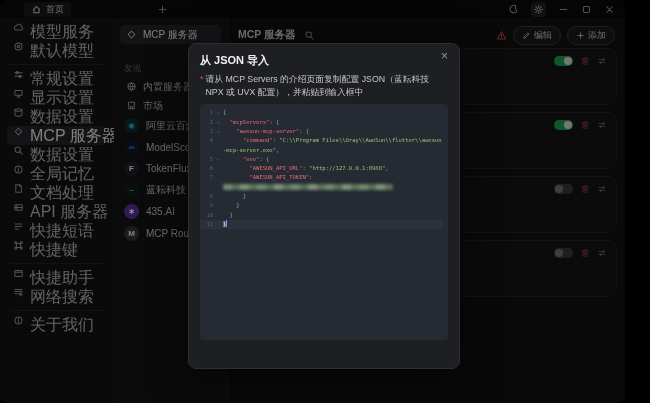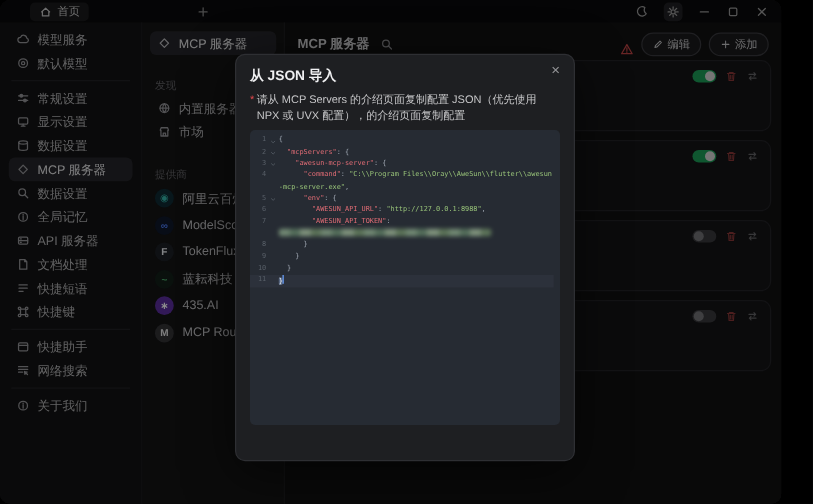--- a/index.html
+++ b/index.html
@@ -17,22 +17,22 @@
   .tab{display:flex;align-items:center;gap:4px;margin-left:24px;background:#1a1a1c;border-radius:4px;
        padding:1px 7px;color:#c9c9c9;font-size:9px;cursor:pointer}
   .tb-plus{margin-left:86px;color:#8a8a8a;cursor:pointer}
   .tb-right{margin-left:auto;display:flex;align-items:center;gap:12px;margin-right:10px;color:#9a9a9a}
   .gearbox{background:#202023;border-radius:4px;padding:2px}
   .svgi{width:11px;height:11px;display:block}
 
   
   .app{display:flex;height:385px}
   .sidebar{width:114px;background:#131314;border-right:1px solid #1e1e20;padding:4px 7px;flex:none}
-  .side-item{display:flex;align-items:center;gap:6px;height:19px;padding:0 6px;border-radius:5px;
-             color:#b3b3b5;font-size:10px;white-space:nowrap;cursor:pointer}
+  .side-item{display:flex;gap:6px;height:19px;padding:0 6px;border-radius:5px;
+             color:#b3b3b5;font-size:16px;white-space:nowrap;cursor:pointer}
   .side-item .svgi{width:11px;height:11px;color:#96969a;flex:none}
   .side-item.selected{background:#26262a;color:#e6e6e8}
   .side-div{height:1px;background:#222225;margin:4px 2px}
 
   .subnav{width:114px;background:#141415;border-right:1px solid #1e1e20;padding:7px 6px;flex:none}
   .sub-selected{display:flex;align-items:center;gap:6px;height:19px;padding:0 6px;border-radius:5px;
                 background:#26262a;color:#e6e6e8;font-size:10px;margin-bottom:4px;cursor:pointer}
   .sub-selected .svgi{width:11px;height:11px;color:#b9b9bd;flex:none}
   .sub-section{color:#646467;font-size:8.5px;margin:19px 4px 2px}
   .sub-item{display:flex;align-items:center;gap:6px;height:19px;padding:0 6px;border-radius:5px;
@@ -41,21 +41,21 @@
   .provider{display:flex;align-items:center;gap:7px;height:21.5px;padding:0 4px;color:#c2c2c4;
             font-size:10px;white-space:nowrap;cursor:pointer}
   .logo{width:15px;height:15px;border-radius:50%;display:flex;align-items:center;justify-content:center;
         font-size:8px;font-weight:bold;flex:none}
 
   
   .main{flex:1;background:#111112;position:relative;padding:4px 8px}
   .main-header{display:flex;align-items:center;height:26px;padding:0 2px}
   .mh-title{color:#d2d2d4;font-size:10.5px;font-weight:bold}
   .mh-search{margin-left:8px;color:#8b8b8e;cursor:pointer}
-  .mh-actions{margin-left:auto;display:flex;align-items:flex-end;gap:6px}
+  .mh-actions{margin-left:auto;display:flex;align-items:center;gap:6px}
   .warn{color:#c04545}
   .pill{display:flex;align-items:center;gap:3px;background:#1a1a1c;border:1px solid #3a3a3e;
         border-radius:10px;color:#c7c7c9;font-size:9px;padding:2px 8px;cursor:pointer;font-family:inherit}
   .pill .svgi{width:9px;height:9px}
   .card{height:57px;border:1px solid #232327;background:#151517;border-radius:8px;margin-bottom:7px;position:relative}
   .card-controls{position:absolute;top:7px;right:9px;display:flex;align-items:center;gap:7px}
   .toggle{width:19px;height:10px;border-radius:5px;position:relative;cursor:pointer}
   .toggle.on{background:var(--accent)}
   .toggle.off{background:#3a3a3d}
   .knob{position:absolute;top:1px;width:8px;height:8px;border-radius:50%}
@@ -213,33 +213,33 @@
             <svg class="svgi" viewBox="0 0 12 12" fill="none" stroke="currentColor" stroke-width="1.1" stroke-linecap="round" stroke-linejoin="round">
               <circle cx="6" cy="6" r="3.8"></circle>
               <path d="M6 5.4 V8.2 M6 3.8 V4.4"></path>
             </svg>
           </span>
           <span>全局记忆</span>
         </div>
         <div class="side-item">
           <span>
             <svg class="svgi" viewBox="0 0 12 12" fill="none" stroke="currentColor" stroke-width="1.1" stroke-linecap="round" stroke-linejoin="round">
+              <path d="M3 1.8 H7.4 L9.2 3.6 V10.2 H3 Z M7.4 1.8 V3.6 H9.2"></path>
+            </svg>
+          </span>
+          <span>文档处理</span>
+        </div>
+        <div class="side-item">
+          <span>
+            <svg class="svgi" viewBox="0 0 12 12" fill="none" stroke="currentColor" stroke-width="1.1" stroke-linecap="round" stroke-linejoin="round">
               <rect x="2" y="3" width="8" height="6" rx="1"></rect>
               <path d="M2 6 H10 M3.6 4.5 H4.4 M3.6 7.5 H4.4"></path>
             </svg>
           </span>
           <span>API 服务器</span>
-        </div>
-        <div class="side-item">
-          <span>
-            <svg class="svgi" viewBox="0 0 12 12" fill="none" stroke="currentColor" stroke-width="1.1" stroke-linecap="round" stroke-linejoin="round">
-              <path d="M3 1.8 H7.4 L9.2 3.6 V10.2 H3 Z M7.4 1.8 V3.6 H9.2"></path>
-            </svg>
-          </span>
-          <span>文档处理</span>
         </div>
         <div class="side-item">
           <span>
             <svg class="svgi" viewBox="0 0 12 12" fill="none" stroke="currentColor" stroke-width="1.1" stroke-linecap="round" stroke-linejoin="round">
               <path d="M2.4 3.2 H9.6 M2.4 6 H9.6 M2.4 8.8 H6"></path>
             </svg>
           </span>
           <span>快捷短语</span>
         </div>
         <div class="side-item">
@@ -304,21 +304,20 @@
           <span>内置服务器</span>
         </div>
         <div class="sub-item">
           <span>
             <svg class="svgi" viewBox="0 0 12 12" fill="none" stroke="currentColor" stroke-width="1.1" stroke-linecap="round" stroke-linejoin="round">
               <path d="M2.4 4.6 L3.2 2.4 H8.8 L9.6 4.6 M3 4.6 V9.6 H9 V4.6 M5 9.6 V7 H7 V9.6"></path>
             </svg>
           </span>
           <span>市场</span>
         </div>
-        <div class="sub-section">提供商</div>
         <div class="provider">
           <span class="logo" style="background: rgb(15, 42, 51); color: rgb(53, 183, 172);">◉</span>
           <span>阿里云百炼</span>
         </div>
         <div class="provider">
           <span class="logo" style="background: rgb(16, 24, 43); color: rgb(74, 122, 240);">∞</span>
           <span>ModelScope</span>
         </div>
         <div class="provider">
           <span class="logo" style="background: rgb(29, 32, 37); color: rgb(236, 239, 243);">F</span>
@@ -444,21 +443,21 @@
     </main>
   </div>
 
   <div class="overlay"></div>
 
   <div class="modal">
     <div class="modal-title">从 JSON 导入</div>
     <span class="modal-close">×</span>
     <div class="modal-desc">
       <span class="star">*</span>
-      <span>请从 MCP Servers 的介绍页面复制配置 JSON（优先使用 NPX 或 UVX 配置），的介绍页面复制配置</span>
+      <span>请从 MCP Servers 的介绍页面复制配置 JSON（蓝耘科技 NPX 或 UVX 配置），并粘贴到输入框中</span>
     </div>
     <div class="editor" id="editor">
         <div class="line">
           <span class="gutter">
             <span class="num">1</span>
             <span class="fold">
               <svg viewBox="0 0 8 8" fill="none" stroke="#596069" stroke-width="1">
                 <path d="M1.5 2.8 L4 5.2 L6.5 2.8"></path>
               </svg>
             </span>

